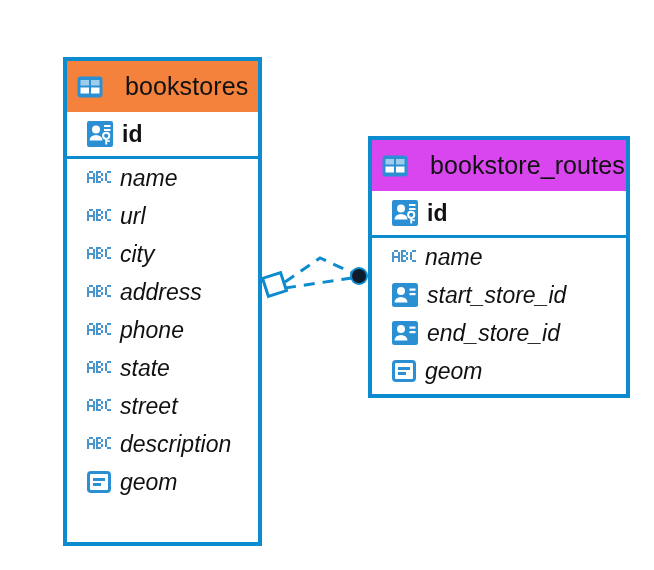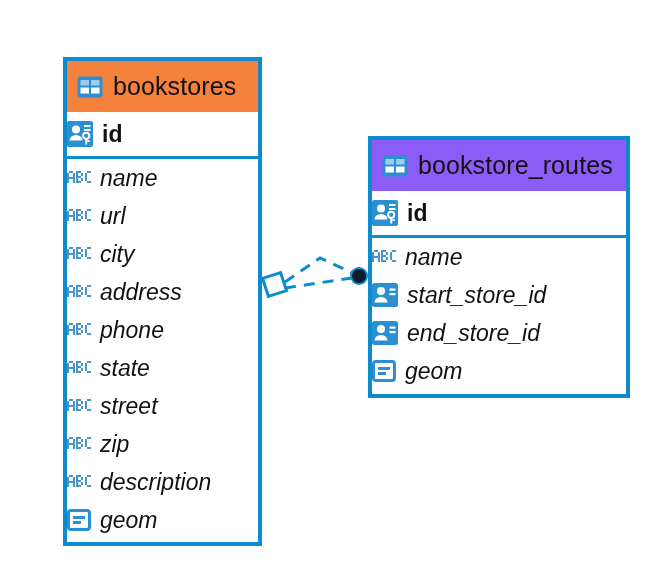--- a/index.html
+++ b/index.html
@@ -30,27 +30,27 @@
     border: 4px solid #0c8bce;
     background: #ffffff;
   }
 
   .entity-header {
     box-sizing: border-box;
     height: 51px;
     display: flex;
     align-items: center;
     padding-left: 10px;
-    gap: 10px;
+    gap: 22px;
   }
   .entity-header.selected {
     background: #f4823c;
   }
   .entity-header.unselected {
-    background: #8b5cf6;
+    background: #d946ef;
   }
   .entity-title {
     font-size: 25px;
     color: #111111;
     letter-spacing: 0.1px;
     white-space: nowrap;
   }
 
   .pk-separator {
     height: 3px;
@@ -60,21 +60,21 @@
 
   .field-list {
     padding: 0;
     font-style: italic;
   }
   .field-row {
     box-sizing: border-box;
     height: 38px;
     display: flex;
     align-items: center;
-    padding-left: 0;
+    padding-left: 20px;
     gap: 9px;
   }
   .field-row.pk-row {
     height: 44px;
   }
   .field-name {
     font-size: 23px;
     color: #111111;
     white-space: nowrap;
   }
@@ -315,42 +315,20 @@
               <rect x="14" y="2" width="2" height="3"></rect>
                 <rect x="11" y="5" width="3" height="2"></rect>
               <rect x="14" y="7" width="2" height="3"></rect>
                 <rect x="11" y="10" width="3" height="2"></rect>
               <rect x="18" y="2" width="2" height="8"></rect>
                 <rect x="20" y="0" width="4" height="2"></rect>
               <rect x="20" y="10" width="4" height="2"></rect>
             </g>
           </svg>
         </span>
-        <span class="field-name">zip</span>
-      </div>
-      <div class="field-row">
-        <span class="icon">
-          <svg width="24" height="14" viewBox="0 0 24 14" xmlns="http://www.w3.org/2000/svg">
-            <g fill="#4a94cc">
-              <rect x="0" y="2" width="2" height="10"></rect>
-                <rect x="2" y="0" width="4" height="2"></rect>
-              <rect x="6" y="2" width="2" height="10"></rect>
-                <rect x="2" y="6" width="4" height="2"></rect>
-              <rect x="9" y="0" width="2" height="12"></rect>
-                <rect x="11" y="0" width="3" height="2"></rect>
-              <rect x="14" y="2" width="2" height="3"></rect>
-                <rect x="11" y="5" width="3" height="2"></rect>
-              <rect x="14" y="7" width="2" height="3"></rect>
-                <rect x="11" y="10" width="3" height="2"></rect>
-              <rect x="18" y="2" width="2" height="8"></rect>
-                <rect x="20" y="0" width="4" height="2"></rect>
-              <rect x="20" y="10" width="4" height="2"></rect>
-            </g>
-          </svg>
-        </span>
         <span class="field-name">description</span>
       </div>
       <div class="field-row">
         <span class="icon">
           <svg width="24" height="22" viewBox="0 0 24 22" xmlns="http://www.w3.org/2000/svg">
             <rect x="1.5" y="1.5" width="21" height="19" rx="2.5" fill="none" stroke="#2b8fd4" stroke-width="3"></rect>
             <rect x="6" y="7" width="12" height="3" fill="#2b8fd4"></rect>
             <rect x="6" y="12" width="8" height="3" fill="#2b8fd4"></rect>
           </svg>
         </span>

